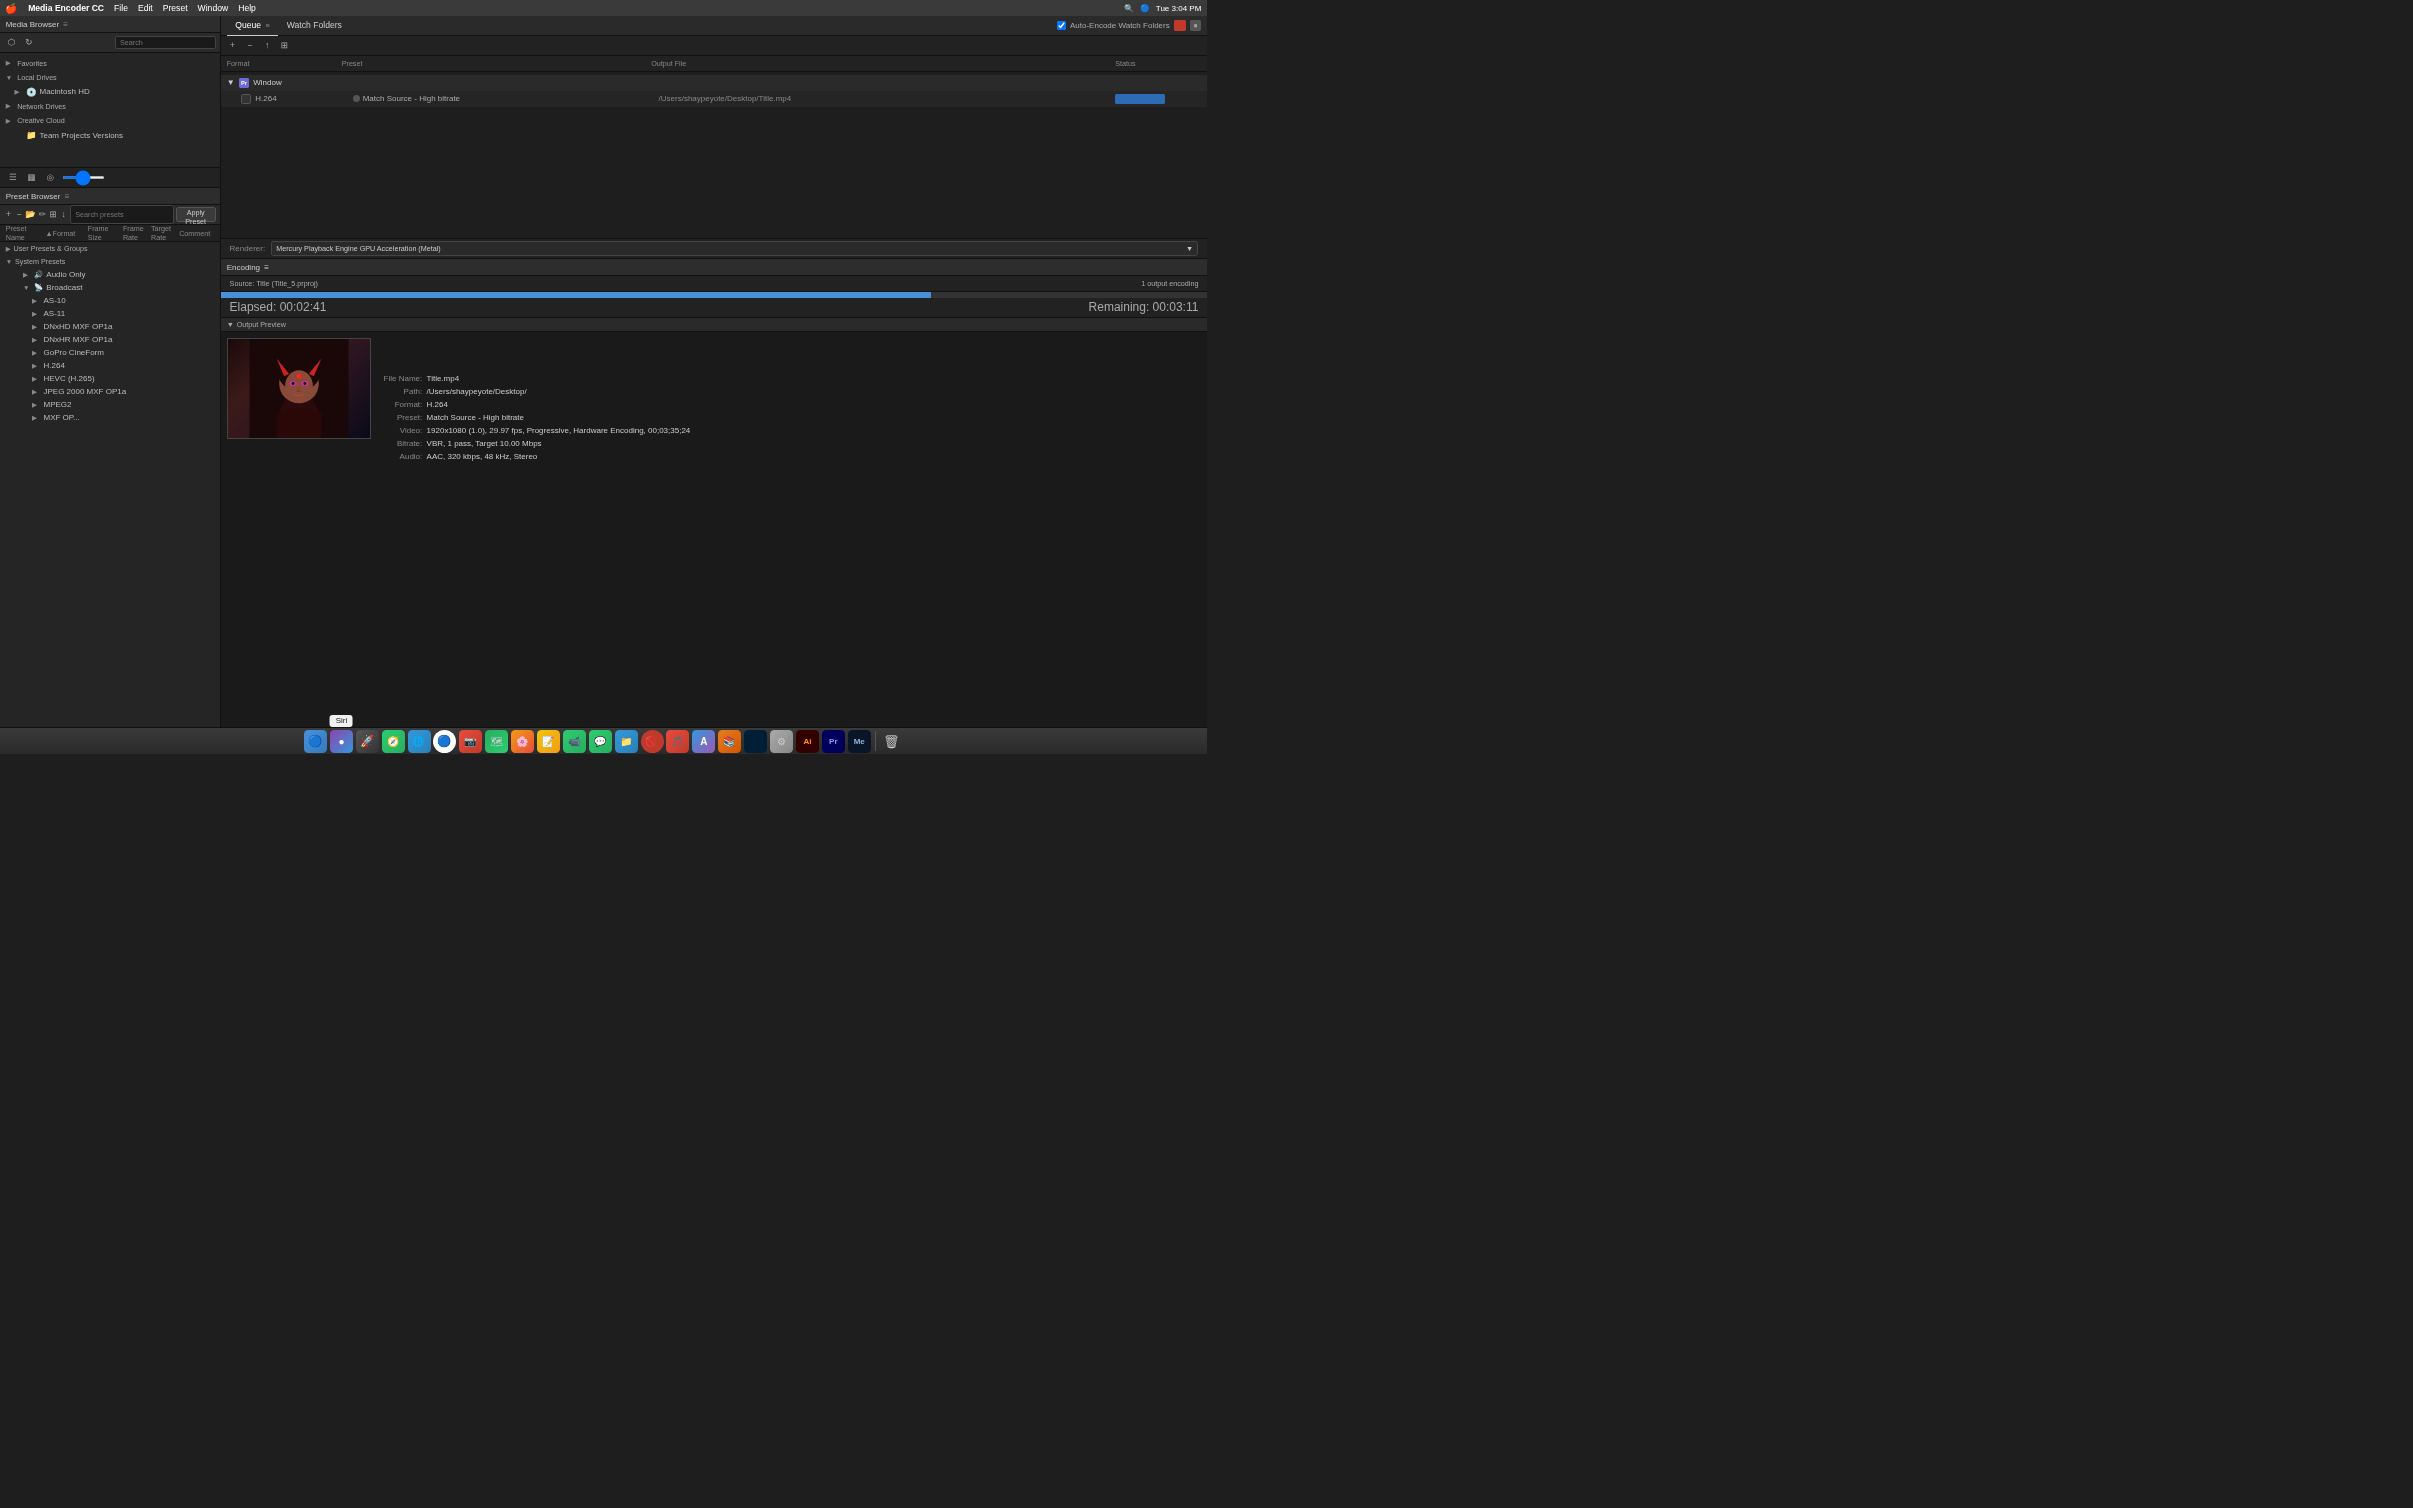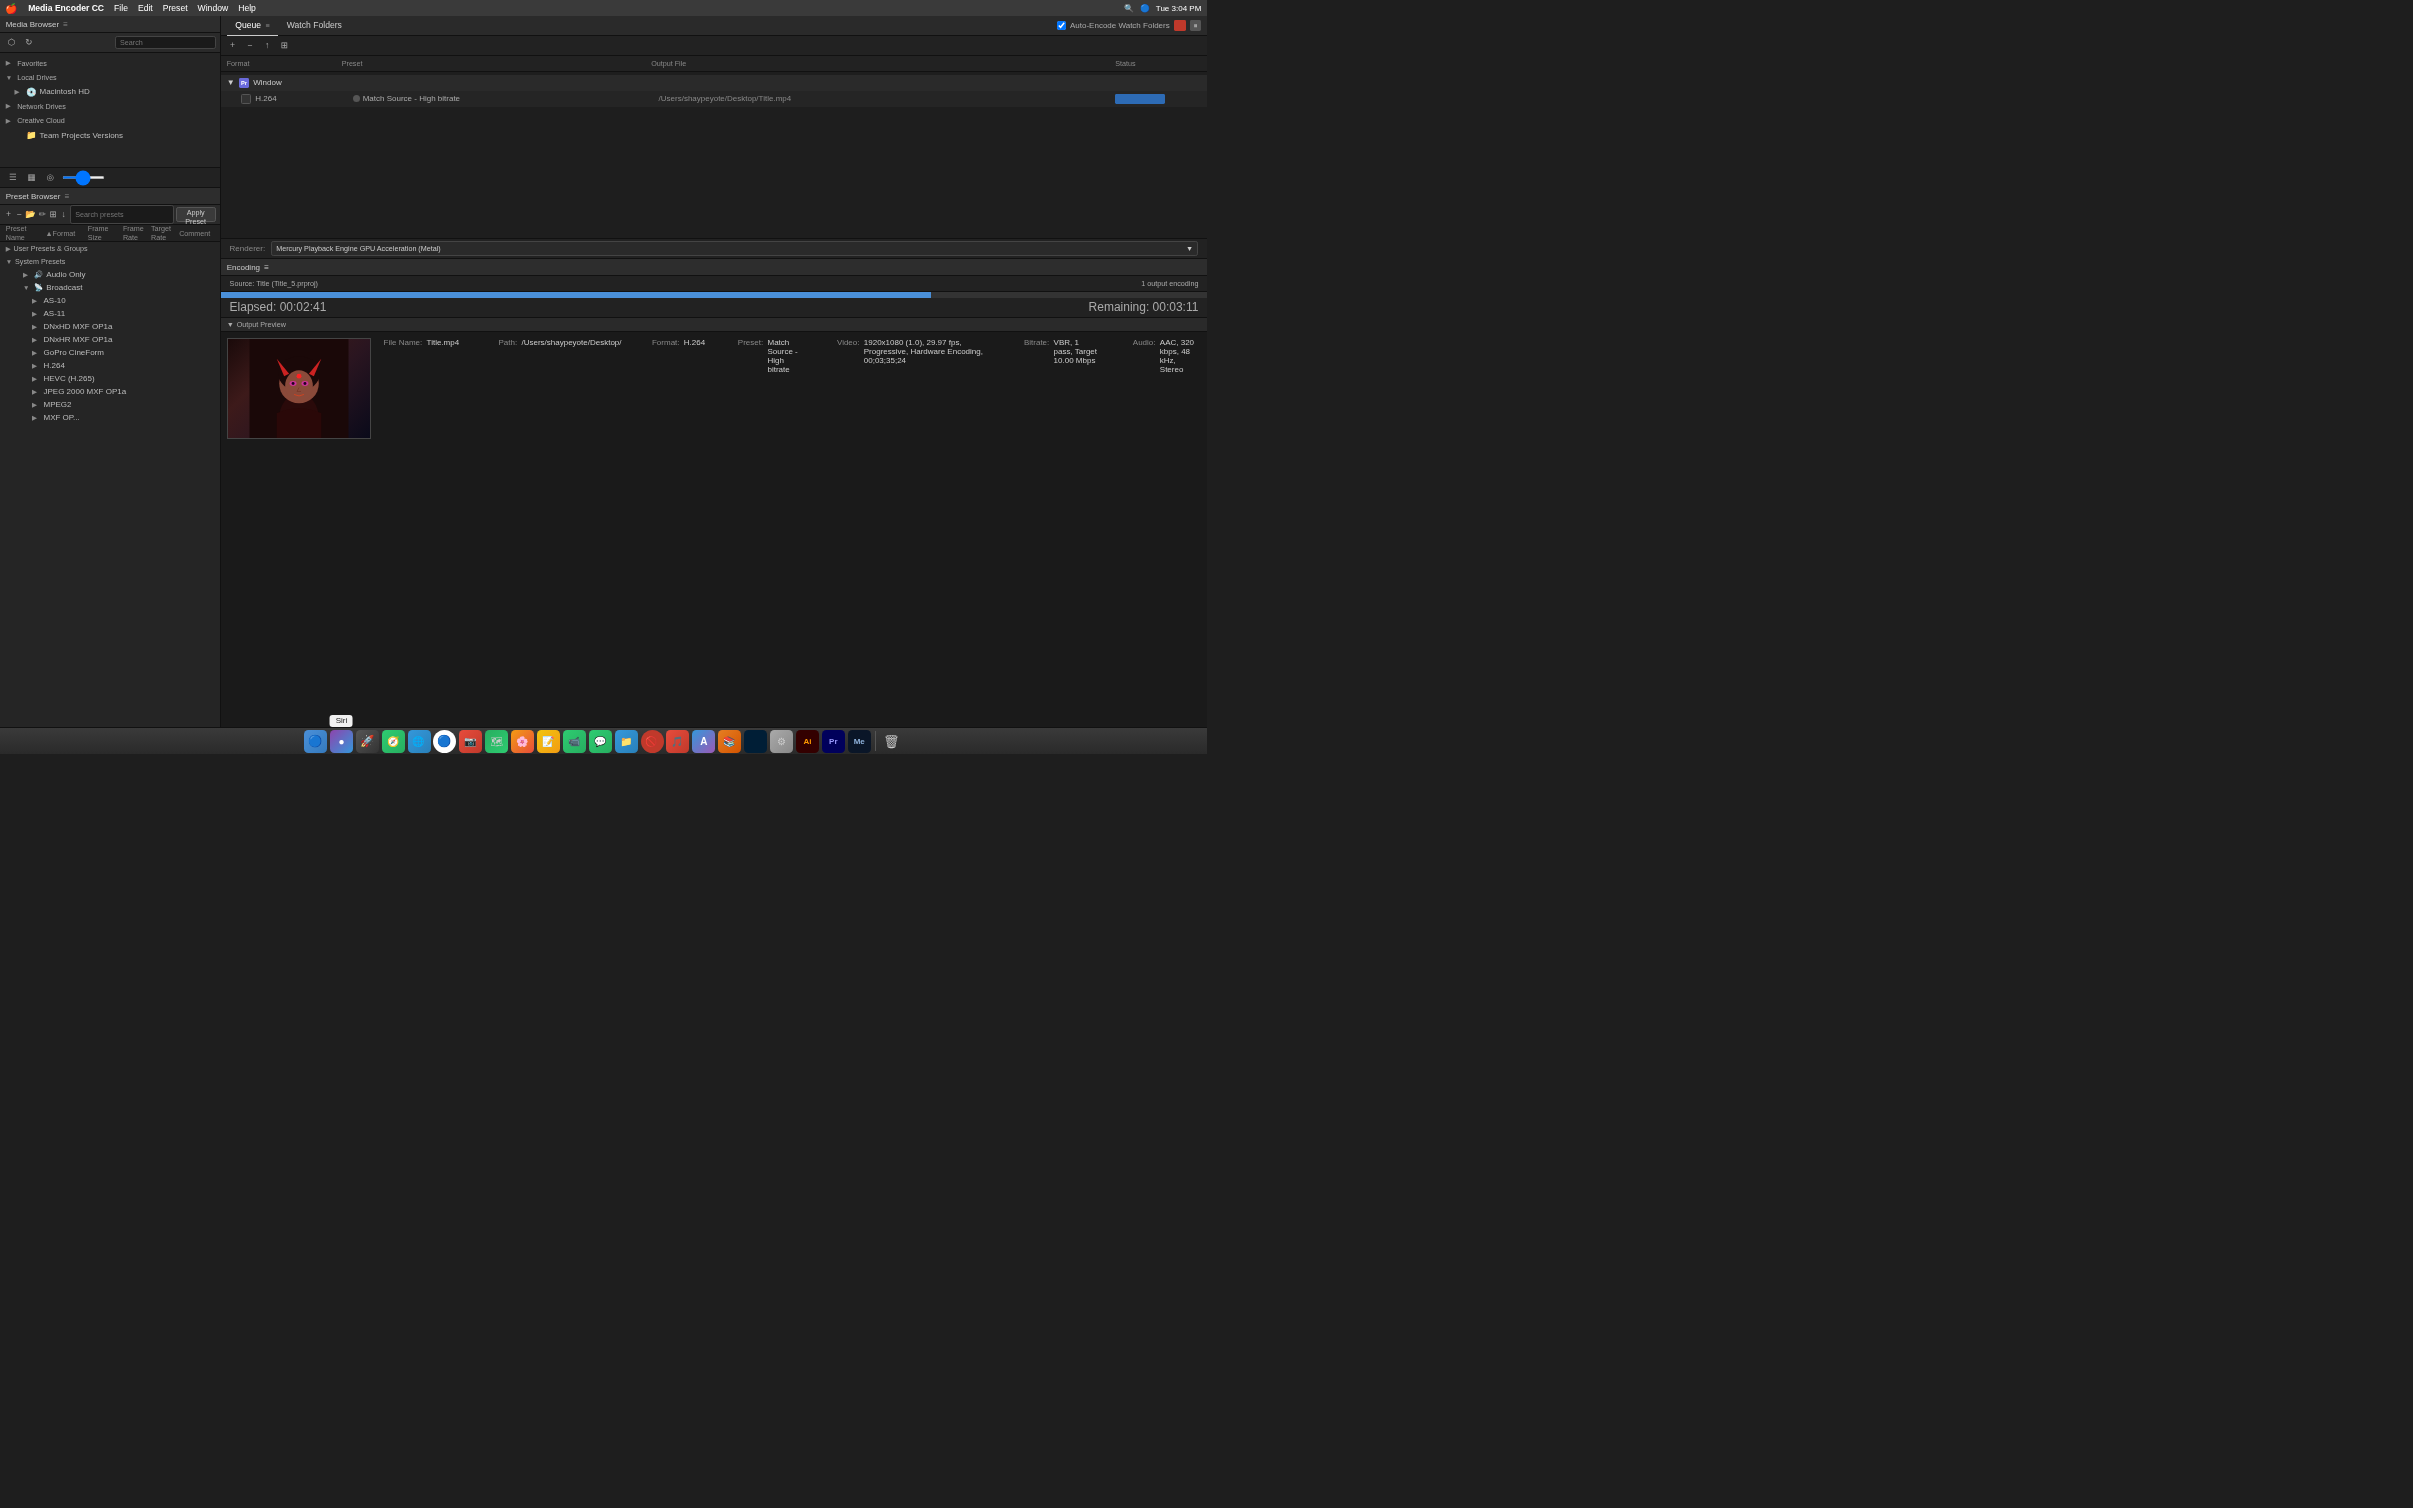--- a/index.html
+++ b/index.html
@@ -481,23 +481,24 @@
       height: 100%;
       background: linear-gradient(135deg, #1a0a0a 0%, #3d1a1a 30%, #2a1520 60%, #0a0a1a 100%);
       display: flex;
       align-items: center;
       justify-content: center;
       position: relative;
     }
     .preview-details {
       flex: 1;
       display: flex;
-      flex-direction: row;
-      gap: 15px;
-      font-size: 8px;
+      flex-direction: column;
+      gap: 4px;
+      font-size: 8px;
+      margin-top: 36px;
     }
     .detail-row {
       display: flex;
       gap: 4.3px;
     }
     .detail-label {
       color: #888;
       width: 43px;
       text-align: right;
       flex-shrink: 0;

